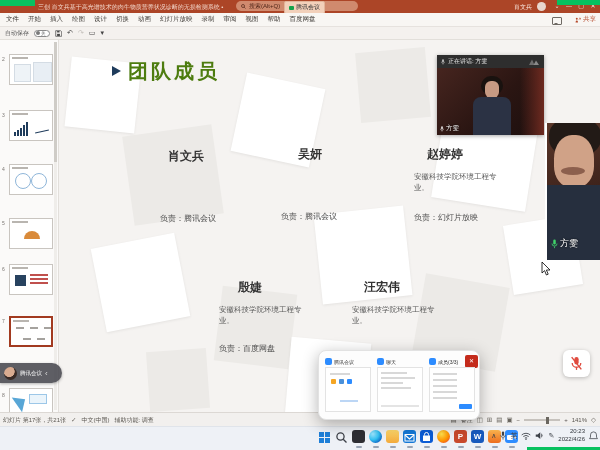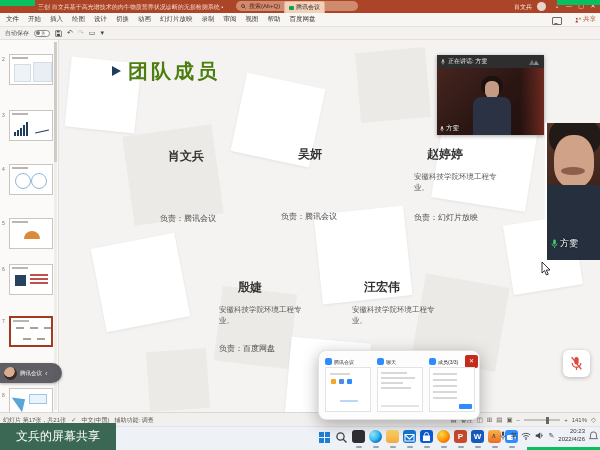--- a/index.html
+++ b/index.html
@@ -457,20 +457,17 @@
         <div class="pline" style="left:3px;top:5px;width:24px;"></div>
         <div class="pline" style="left:3px;top:11px;width:24px;"></div>
         <div class="pline" style="left:3px;top:17px;width:24px;"></div>
         <div class="pline" style="left:3px;top:23px;width:24px;"></div>
         <div class="pline" style="left:3px;top:29px;width:24px;"></div>
         <div style="position:absolute;right:2px;bottom:2px;width:13px;height:5px;background:#2d8cff;border-radius:1px;"></div>
       </div>
     </div>
   </div>
 
-  <div class="abs sharebanner">
-    <span>文兵的屏幕共享</span>
-  </div>
   <div class="abs gs" style="left:0;top:0;width:35px;height:6px;"></div>
   <div class="abs gs" style="left:557px;top:0;width:43px;height:5px;"></div>
   <div class="abs gs" style="left:527px;top:447px;width:73px;height:3px;"></div>
 
 </div>
 
 </body></html>

